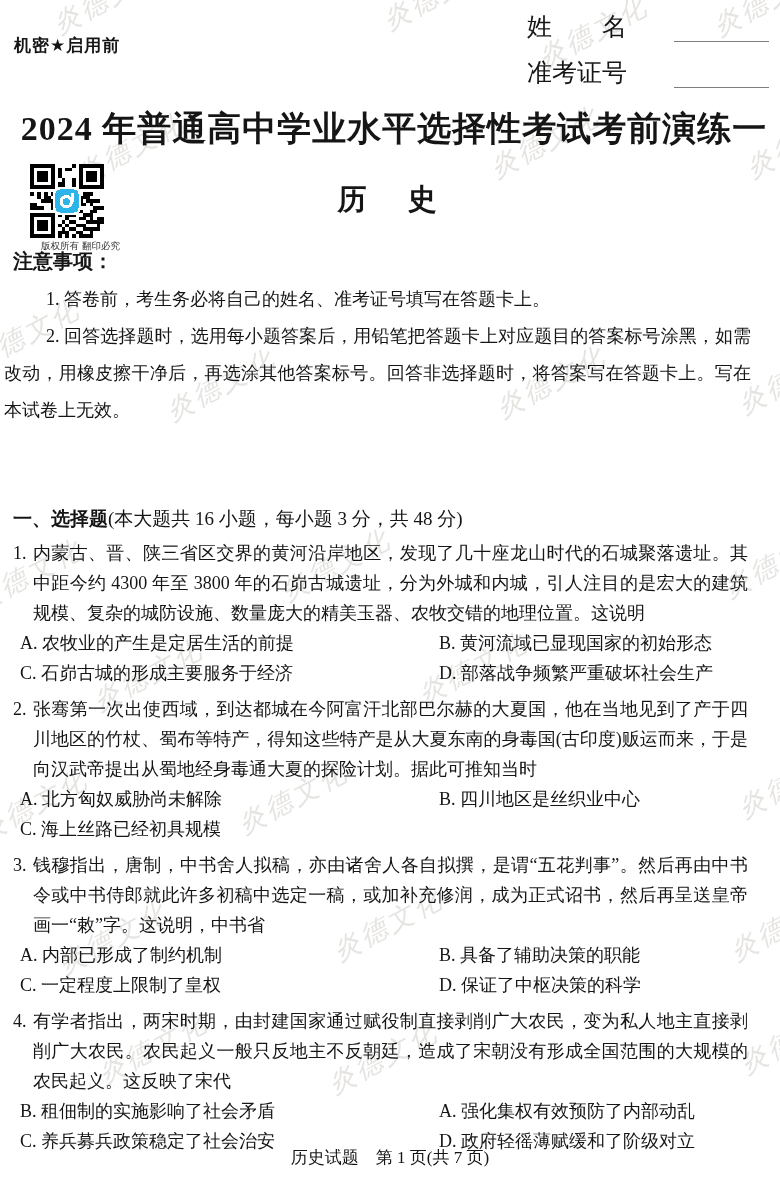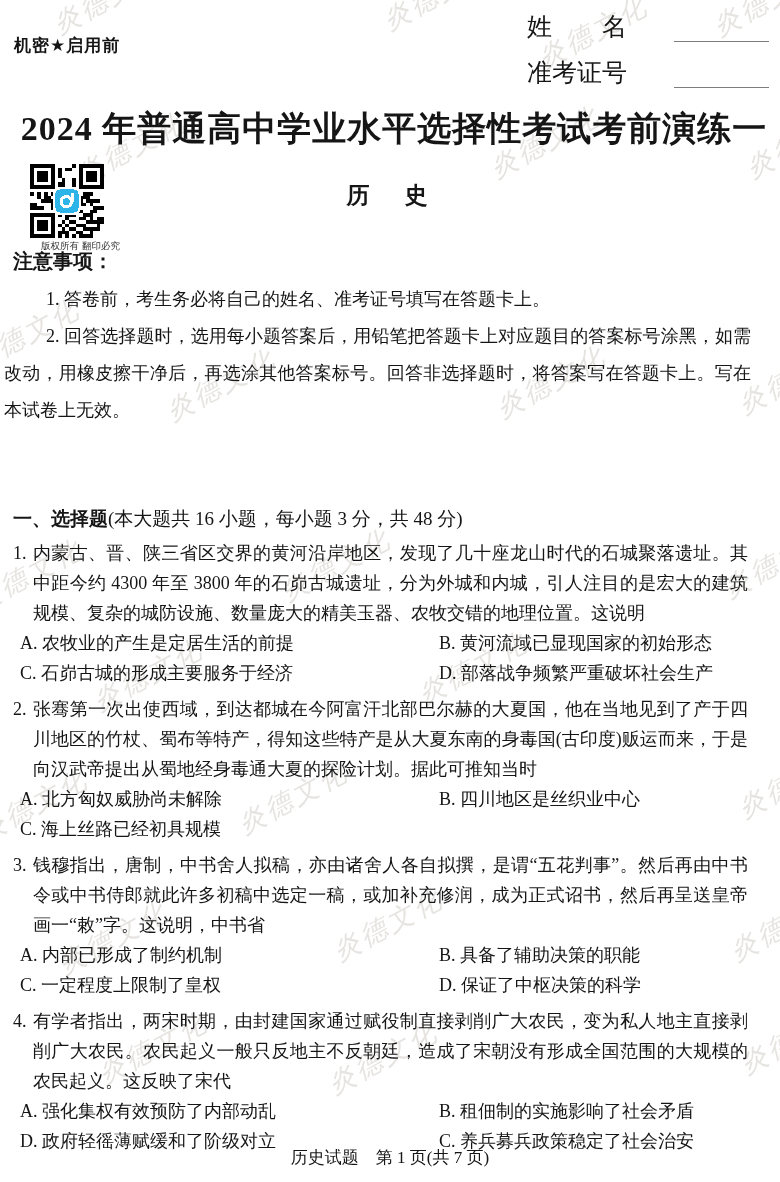--- a/index.html
+++ b/index.html
@@ -17,21 +17,21 @@
   }
   .security{position:absolute;left:14px;top:34px;font-weight:bold;font-size:17px;letter-spacing:1px;}
   .fillrow{position:absolute;left:527px;width:242px;display:flex;align-items:flex-end;gap:45px;}
   .fillrow .lbl{font-size:25px;line-height:30px;white-space:pre;}
   .fillrow .line{flex:1;border-bottom:1.5px solid #7d7d7d;height:26px;margin-left:2px;}
   .row-name{top:12px;}
   .row-examno{top:58px;}
   .main-title{position:absolute;left:8px;right:0;top:106px;text-align:center;font-size:34px;font-weight:bold;letter-spacing:1px;}
   .qr-wrap{position:absolute;left:30px;top:164px;width:74px;}
   .qr-caption{position:absolute;left:16px;top:240px;width:104px;text-align:right;font-size:9.5px;color:#333;font-family:"DejaVu Sans",sans-serif;}
-  .subject-title{position:absolute;left:0;right:0;top:180px;text-align:center;font-size:23px;font-weight:bold;letter-spacing:6px;white-space:pre;}
+  .subject-title{position:absolute;left:0;right:0;top:180px;text-align:center;font-size:29px;font-weight:bold;letter-spacing:6px;white-space:pre;}
   .notices-heading{position:absolute;left:13px;top:248px;font-size:20px;font-weight:bold;}
   .notices{position:absolute;left:4px;top:281px;width:747px;font-size:18px;line-height:37px;}
   .notices p{margin:0;text-indent:42px;text-align:justify;}
   .section-heading{position:absolute;left:13px;top:506px;font-size:19px;}
   .section-heading .b{font-weight:bold;font-family:"DejaVu Sans","Liberation Sans",sans-serif;font-size:19px;}
   .questions{position:absolute;left:0;top:538px;width:780px;font-size:18px;}
   .q{position:relative;margin-bottom:6px;}
   .q-num{position:absolute;left:13px;top:0;line-height:30px;}
   .q-stem{margin:0 32px 0 33px;line-height:30px;text-align:justify;}
   .opts{display:grid;grid-template-columns:419px auto;padding-left:20px;line-height:30px;}
@@ -149,24 +149,24 @@
         <span class="opt">B. 具备了辅助决策的职能</span>
         <span class="opt">C. 一定程度上限制了皇权</span>
         <span class="opt">D. 保证了中枢决策的科学</span>
       </div>
     </div>
 
     <div class="q">
       <span class="q-num">4.</span>
       <p class="q-stem">有学者指出，两宋时期，由封建国家通过赋役制直接剥削广大农民，变为私人地主直接剥削广大农民。农民起义一般只反地主不反朝廷，造成了宋朝没有形成全国范围的大规模的农民起义。这反映了宋代</p>
       <div class="opts">
+        <span class="opt">B. 租佃制的实施影响了社会矛盾</span>
         <span class="opt">A. 强化集权有效预防了内部动乱</span>
-        <span class="opt">B. 租佃制的实施影响了社会矛盾</span>
+        <span class="opt">C. 养兵募兵政策稳定了社会治安</span>
         <span class="opt">D. 政府轻徭薄赋缓和了阶级对立</span>
-        <span class="opt">C. 养兵募兵政策稳定了社会治安</span>
       </div>
     </div>
 
   </div>
 
   <div class="footer">历史试题　第 1 页(共 7 页)</div>
 
 </div>
 
 </body></html>

